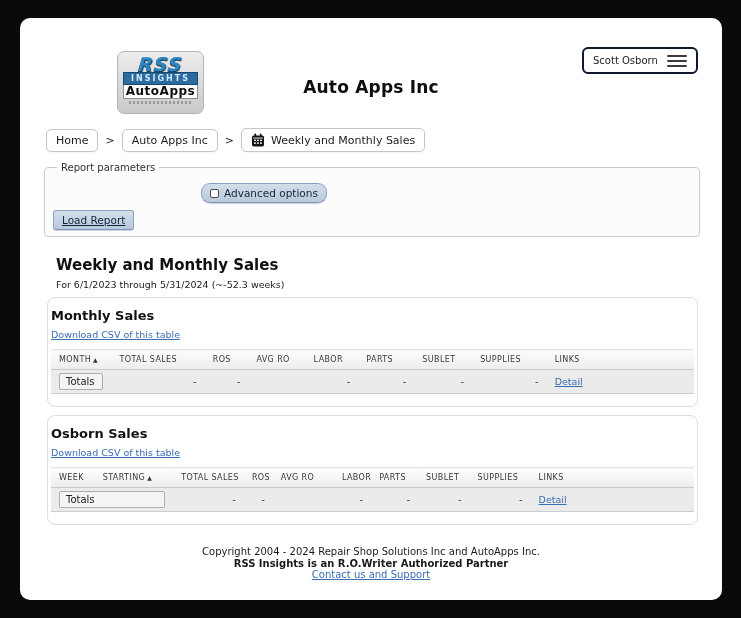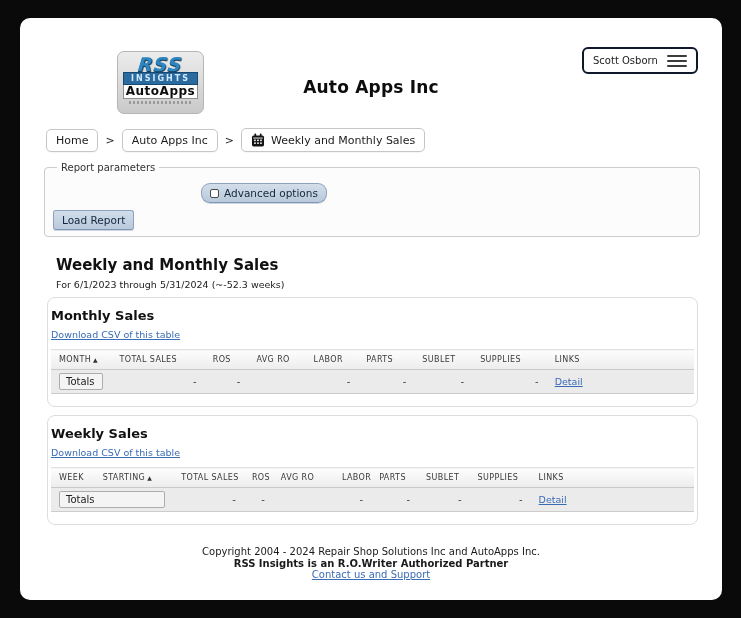--- a/index.html
+++ b/index.html
@@ -94,21 +94,21 @@
     background:linear-gradient(var(--button-face-top),var(--button-face-bottom));
     border:1px solid var(--button-border);border-bottom-color:#7d96b4;
     border-radius:3px;color:#15253f;font-size:10.5px;font-family:inherit;
     padding:3px 8px;cursor:pointer;box-shadow:0 1px 0 rgba(120,140,170,0.35);
   }
   .advanced-btn{margin:5px 0 0 148px;border-radius:9px;}
   .checkbox{
     display:inline-block;width:9px;height:9px;background:#fff;
     border:1px solid #4a4a4a;border-radius:2px;
   }
-  .load-btn{margin-top:7px;}
+  .load-btn{margin-top:7px;text-decoration:underline;}
 
   
   .report-title{font-size:15px;font-weight:bold;color:#111;margin:19px 0 0 36px;}
   .report-subtitle{font-size:9.5px;color:#222;margin:5px 0 0 36px;}
 
   .panel{
     margin:7px 24px 0 27px;border:1px solid #dddddd;border-radius:8px;
     padding:10px 3px 12px;
   }
   .panel + .panel{margin-top:8px;}
@@ -258,21 +258,21 @@
             <td class="num">-</td>
             <td class="num">-</td>
             <td class="num">-</td>
             <td class="links"><a href="#">Detail</a></td>
           </tr>
         </tbody>
       </table>
   </div>
 
   <div class="panel">
-    <h2 class="panel-title">Weekly Sales</h2>
+    <h2 class="panel-title">Osborn Sales</h2>
     <a class="csv-link" href="#">Download CSV of this table</a>
     <table class="sales-table weekly">
         <thead>
           <tr>
             <th>WEEK</th>
             <th>STARTING<span class="sort-arrow">▲</span></th>
             <th>TOTAL SALES</th>
             <th>ROS</th>
             <th>AVG RO</th>
             <th>LABOR</th>

